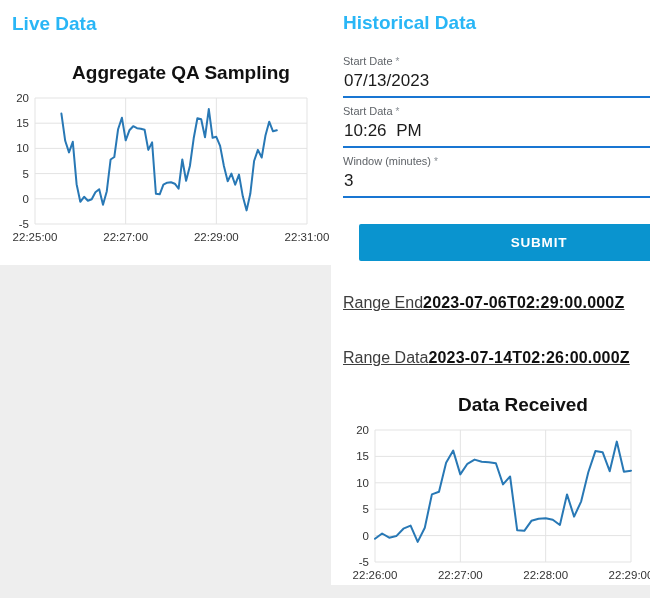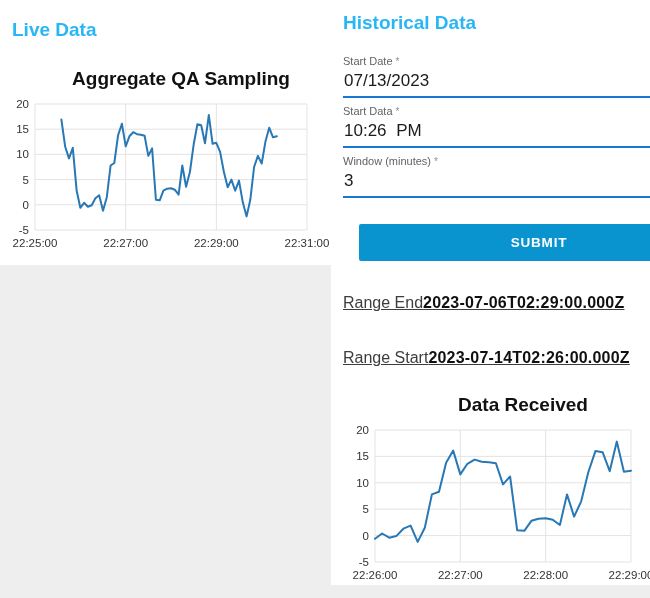--- a/index.html
+++ b/index.html
@@ -4,21 +4,21 @@
 <style>
   html,body{margin:0;padding:0;}
   body{
     width:650px;height:598px;
     font-family:"Liberation Sans","DejaVu Sans",sans-serif;
     background:var(--page-bg,#eeeeee);
     -webkit-font-smoothing:antialiased;
   }
   .page{position:relative;width:650px;height:598px;overflow:hidden;}
   .card{position:absolute;top:0;background:#ffffff;box-sizing:border-box;}
-  .card-left{left:0;width:362px;height:265px;padding:17px 0 0 0;}
+  .card-left{left:0;width:362px;height:265px;padding:11px 0 0 0;}
   .card-right{left:331px;width:384px;height:585px;padding:10px 12px 0 12px;}
   .panel-title{margin:2px 0 0 12px;font-size:19px;line-height:22px;font-weight:700;color:var(--accent,#29b6f6);}
   .card-right .panel-title{margin-left:0;}
   .chart-title{text-align:center;font-size:19px;font-weight:700;color:#111;}
   .card-left .chart-title{margin-top:27px;}
   .card-right .chart-title{margin-top:27px;}
   svg.chart{display:block;overflow:visible;}
   .card-left svg.chart{margin:8px 0 0 5px;}
   .card-right svg.chart{margin:8px 0 0 2px;}
   svg.chart text{font-size:11.5px;fill:var(--tick-text,#333);font-family:inherit;}
@@ -114,21 +114,21 @@
     </div>
 
     <button class="submit">SUBMIT</button>
 
     <div class="range-row end">
       <span class="rlabel">Range End</span>
       <span class="rvalue">2023-07-06T02:29:00.000Z</span>
     </div>
 
     <div class="range-row start">
-      <span class="rlabel">Range Start</span>
+      <span class="rlabel">Range Data</span>
       <span class="rvalue">2023-07-14T02:26:00.000Z</span>
     </div>
 
     <div class="chart-title">Data Received</div>
     <svg class="chart" width="300" height="160">
         <line x1="30" x2="286" y1="6" y2="6" stroke="var(--grid)" stroke-width="1"></line>
         <text x="24" y="10" text-anchor="end">20</text>
         <line x1="30" x2="286" y1="32.400000000000006" y2="32.400000000000006" stroke="var(--grid)" stroke-width="1"></line>
         <text x="24" y="36.400000000000006" text-anchor="end">15</text>
         <line x1="30" x2="286" y1="58.800000000000004" y2="58.800000000000004" stroke="var(--grid)" stroke-width="1"></line>

